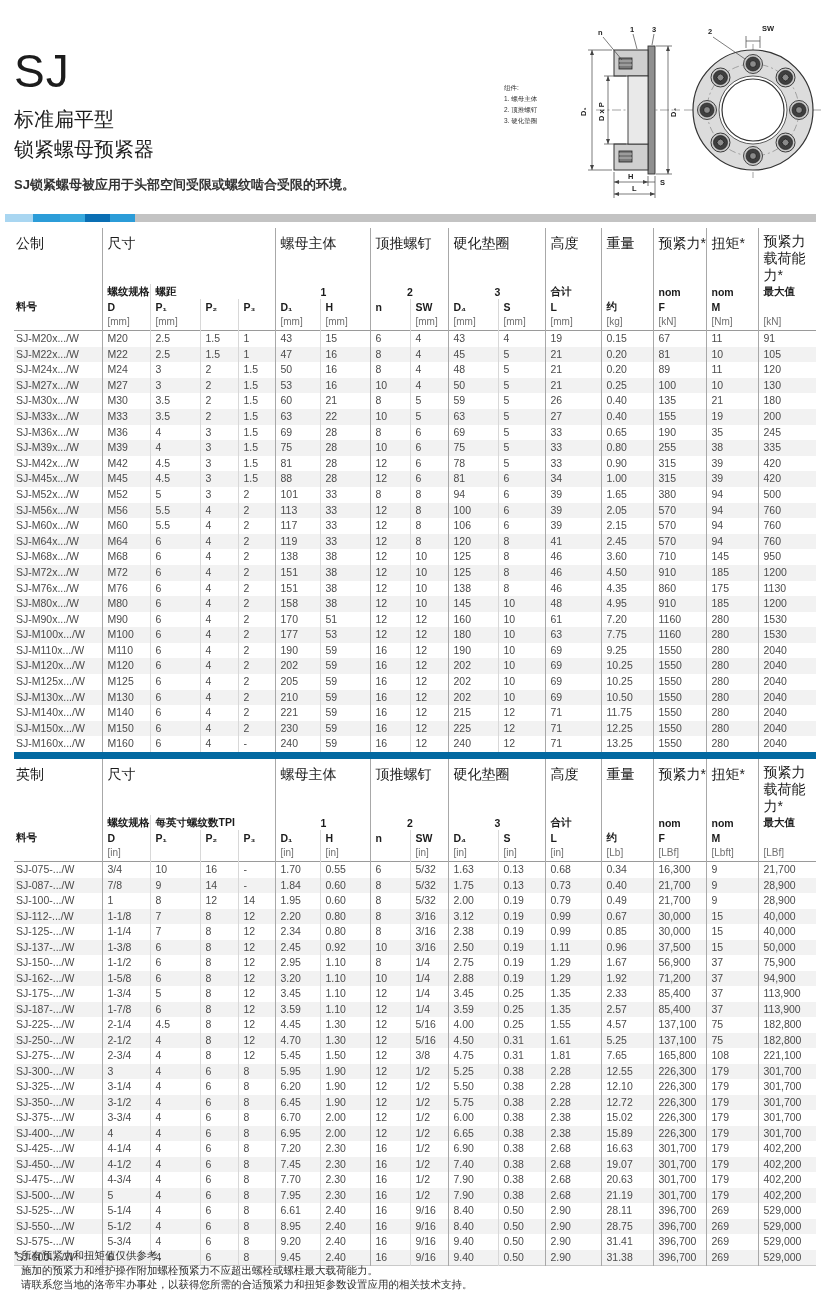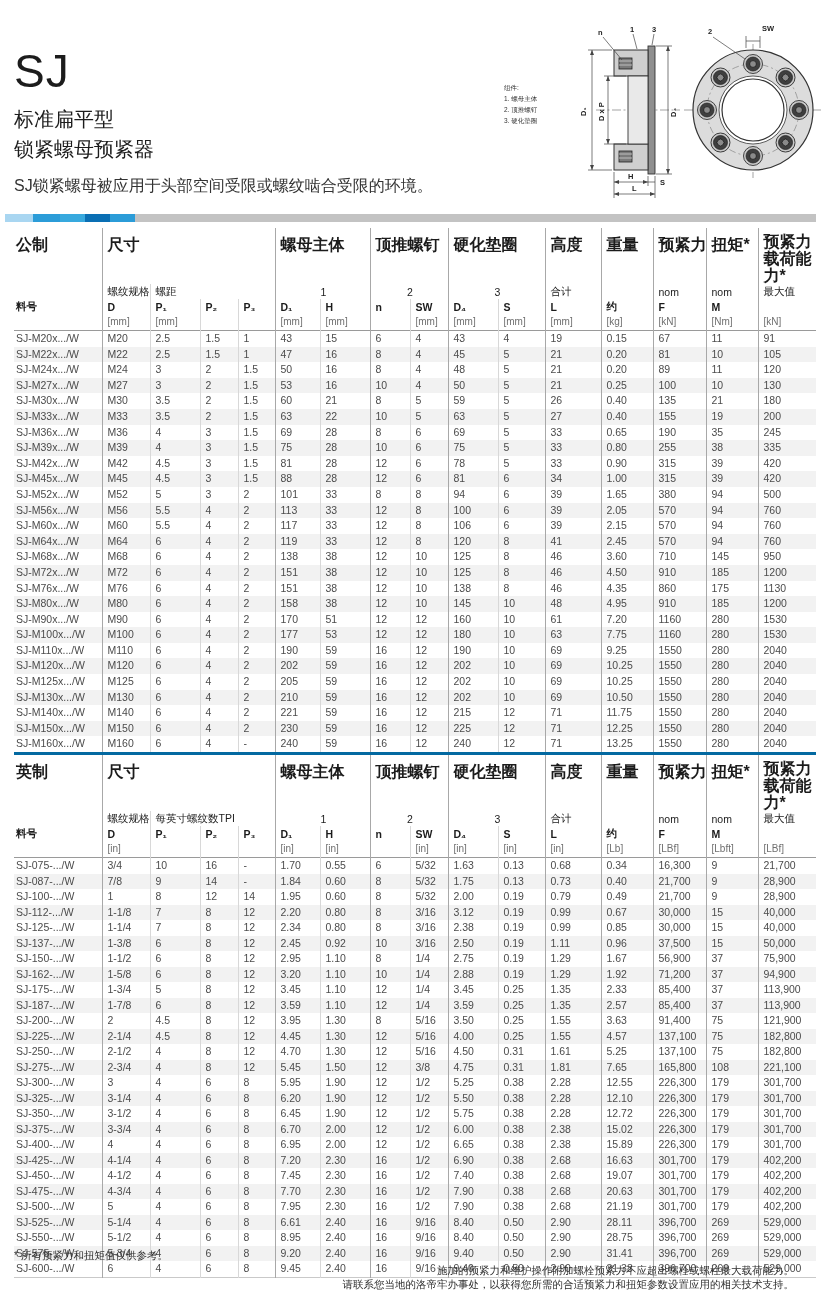--- a/index.html
+++ b/index.html
@@ -3,64 +3,64 @@
 <meta charset="utf-8">
 <style>
   html,body{margin:0;padding:0;background:#ffffff;}
   .page{position:relative;width:830px;height:1313px;background:#fff;overflow:hidden;
         font-family:"Liberation Sans","DejaVu Sans",sans-serif;color:#4b4b4b;}
 
   
   .title-block{position:absolute;left:14px;top:48px;width:470px;}
   .prod-title{font-size:46px;font-weight:400;color:#1c1c1c;letter-spacing:1px;line-height:1;}
   .prod-subtitle{font-size:20px;font-weight:400;color:#1c1c1c;line-height:30px;margin-top:10px;}
-  .prod-desc{font-size:16px;color:#333;margin-top:12px;}
+  .prod-desc{font-size:13px;color:#333;margin-top:12px;font-weight:bold;}
 
   
   .diagram{position:absolute;left:496px;top:20px;width:332px;height:188px;}
   .dlegend{font-size:6.5px;fill:#333;}
   .dlabel{font-size:7.5px;fill:#222;font-weight:bold;}
   .ddim{stroke:#444;stroke-width:0.7;fill:none;}
   .dcl{stroke:#666;stroke-width:0.6;stroke-dasharray:9 2.5 2 2.5;fill:none;}
 
   
   .strip{position:absolute;left:5px;top:214px;width:811px;height:8px;display:flex;}
   .strip span{display:block;height:8px;}
   .strip .s0{width:28px;}.strip .s1{width:27px;}.strip .s2{width:25px;}
   .strip .s3{width:25px;}.strip .s4{width:25px;}.strip .s5{flex:1;}
 
   
   .tblwrap{position:absolute;left:14px;width:802px;}
   .tw-metric{top:228px;}
-  .tw-imperial{top:752px;border-top:3px solid #0369a1;}
+  .tw-imperial{top:752px;border-top:7px solid #0369a1;}
   table{border-collapse:collapse;table-layout:fixed;width:802px;font-size:10.5px;color:#4b4b4b;}
   col.w0{width:88px;}col.w1{width:48px;}col.w2{width:50px;}col.w3{width:38px;}
   col.w4{width:37px;}col.w5{width:45px;}col.w6{width:50px;}col.w7{width:40px;}
   col.w8{width:38px;}col.w9{width:50px;}col.w10{width:47px;}col.w11{width:56px;}
   col.w12{width:52px;}col.w13{width:53px;}col.w14{width:52px;}col.w15{width:58px;}
   th,td{padding:0 3px 0 5px;text-align:left;font-weight:normal;white-space:nowrap;overflow:hidden;}
   .c0{padding-left:2px;}
   .gb{border-left:1px solid #a8a8a8;}
   .il{border-left:1px solid #d8d8d8;}
   thead{border-bottom:1px solid #9a9a9a;}
   table{border-bottom:1px solid #c9c9c9;}
-  .t-groups th{font-weight:bold;color:#1b1b1b;font-size:16px;vertical-align:top;padding-top:7px;height:20px;}
+  .t-groups th{font-weight:normal;color:#1b1b1b;font-size:14px;vertical-align:top;padding-top:7px;height:20px;}
   .t-groups th.wrap{white-space:normal;line-height:17px;padding-top:5px;}
-  .t-sub th{font-weight:normal;color:#1b1b1b;font-size:10.5px;height:15px;}
+  .t-sub th{font-weight:bold;color:#1b1b1b;font-size:10.5px;height:15px;}
   .t-sub th.ctr{text-align:center;}
   .t-cols th{font-weight:bold;color:#1b1b1b;font-size:10.5px;height:15px;}
   .t-units th{font-weight:normal;color:#6f6f6f;font-size:10px;height:14px;padding-bottom:2px;margin-top:20px;}
   .tw-metric tbody td{height:15.6px;line-height:15.6px;}
   .tw-imperial tbody td{height:15.5px;line-height:15.5px;}
   tbody tr:nth-child(even){background:#f2f2f2;}
 
   
   .footnotes{position:absolute;left:14px;top:1248px;width:780px;font-size:10.5px;
              color:#2e2e2e;line-height:14.5px;}
-  .footnotes .fn-indent{padding-left:7px;text-align:right;}
+  .footnotes .fn-indent{padding-left:7px;}
 </style>
 </head>
 <body>
 
 <div class="page">
 
   <div class="title-block">
     <div class="prod-title">SJ</div>
     <div class="prod-subtitle">
       <div>标准扁平型</div>
@@ -998,38 +998,20 @@
             <td class="il">1/4</td>
             <td class="gb">3.59</td>
             <td class="il">0.25</td>
             <td class="gb">1.35</td>
             <td class="gb">2.57</td>
             <td class="gb">85,400</td>
             <td class="gb">37</td>
             <td class="gb">113,900</td>
           </tr>
           <tr>
-            <td class="c0">SJ-200-.../W</td>
-            <td class="gb">2</td>
-            <td class="il">4.5</td>
-            <td class="il">8</td>
-            <td class="il">12</td>
-            <td class="gb">3.95</td>
-            <td class="il">1.30</td>
-            <td class="gb">8</td>
-            <td class="il">5/16</td>
-            <td class="gb">3.50</td>
-            <td class="il">0.25</td>
-            <td class="gb">1.55</td>
-            <td class="gb">3.63</td>
-            <td class="gb">91,400</td>
-            <td class="gb">75</td>
-            <td class="gb">121,900</td>
-          </tr>
-          <tr>
             <td class="c0">SJ-225-.../W</td>
             <td class="gb">2-1/4</td>
             <td class="il">4.5</td>
             <td class="il">8</td>
             <td class="il">12</td>
             <td class="gb">4.45</td>
             <td class="il">1.30</td>
             <td class="gb">12</td>
             <td class="il">5/16</td>
             <td class="gb">4.00</td>

